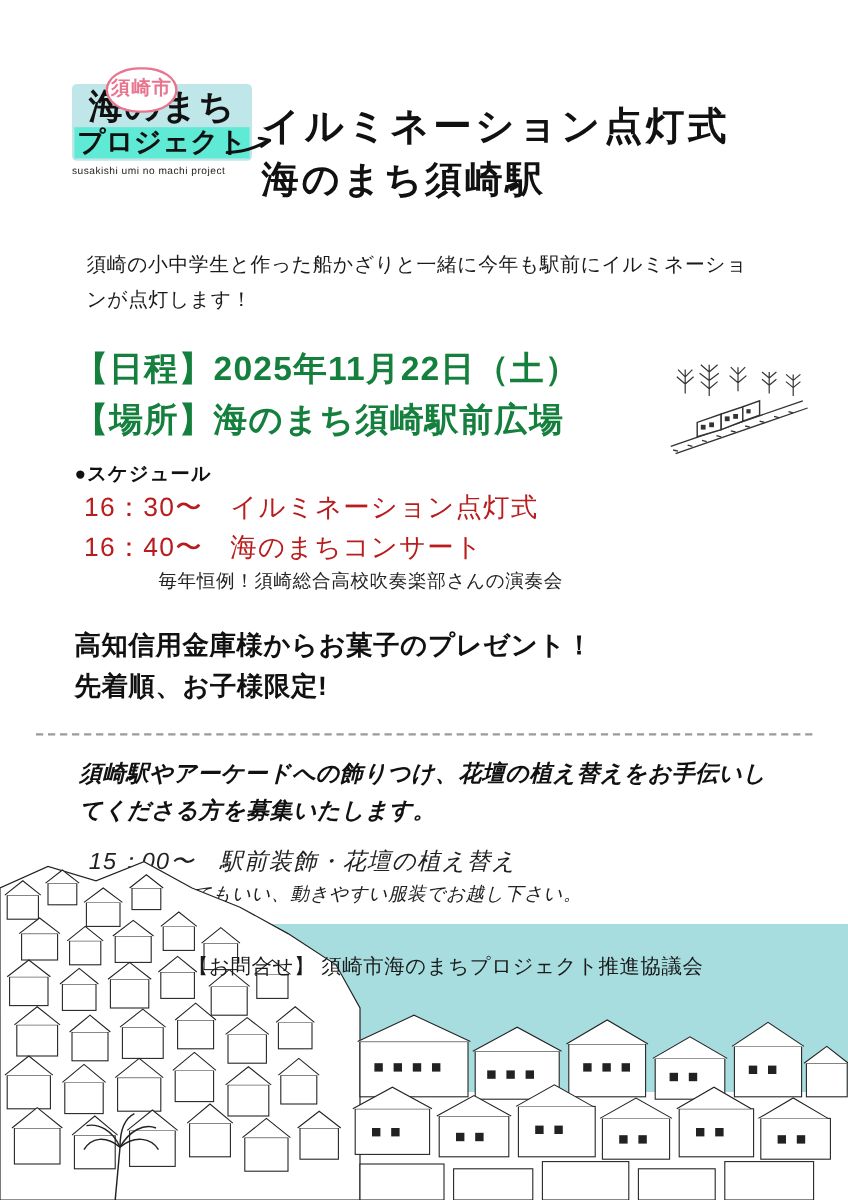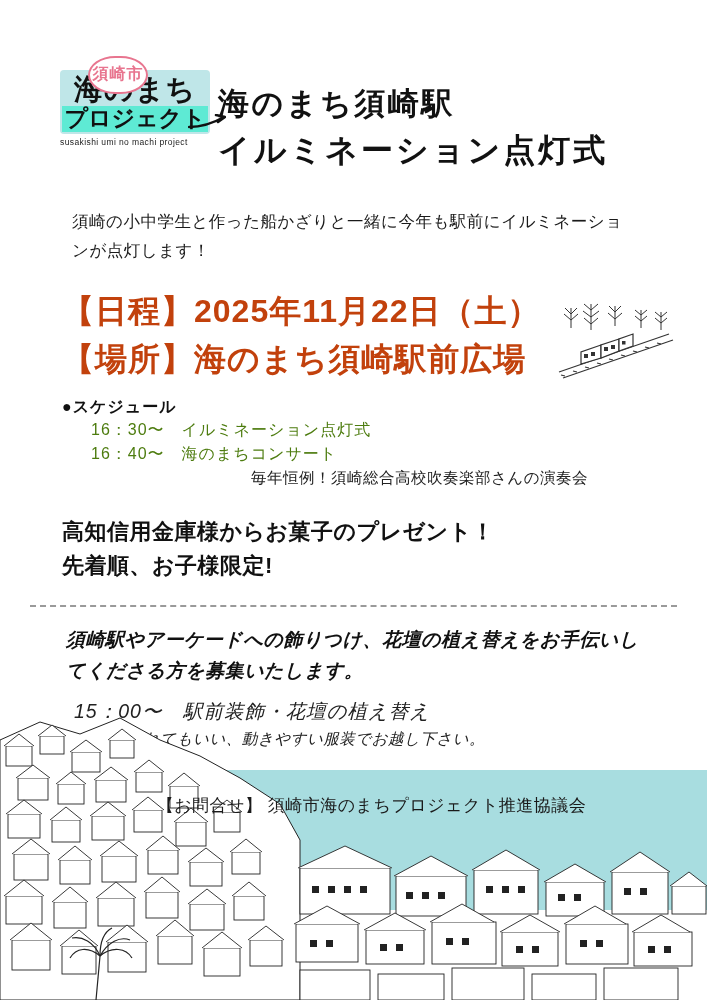--- a/index.html
+++ b/index.html
@@ -110,47 +110,46 @@
     color: #1a1a1a;
   }
 
   
   .info {
     margin: 22px 0 0 62px;
     position: relative;
     z-index: 2;
   }
   .info-big {
-    font-size: 32px;
+    font-size: 28px;
     font-weight: bold;
     letter-spacing: 1px;
     line-height: 1.5;
-    color: #c2410c;
+    color: #15803d;
   }
   .schedule-head {
     font-size: 16px;
     font-weight: bold;
     letter-spacing: 1px;
     margin-top: 14px;
     color: #111;
   }
   .schedule-row {
-    font-size: 16px;
-    letter-spacing: 1px;
-    margin-left: 29px;
+    font-size: 22px;
+    letter-spacing: 1px;
+    margin-left: 8px;
     line-height: 1.5;
-    color: #4d7c0f;
+    color: #b91c1c;
   }
   .schedule-note {
     font-size: 15.5px;
     letter-spacing: 0.5px;
     margin-left: 70px;
     margin-top: 2px;
     color: #222;
-    text-align: center;
   }
 
   .highlight {
     margin: 26px 0 0 62px;
     font-size: 22px;
     font-weight: bold;
     line-height: 1.55;
     letter-spacing: 0.5px;
     color: #111;
   }
@@ -253,22 +252,22 @@
       <div class="logo-line2">プロジェクト</div>
     </div>
     <div class="logo-rom">susakishi umi no machi project</div>
     <svg class="logo-swoosh" viewBox="0 0 38 16">
       <path d="M1 13 C10 13, 22 11, 36 3" stroke="#111" stroke-width="2.5" fill="none" stroke-linecap="round"></path>
       <path d="M28 1 L37 3 L30 8" stroke="#111" stroke-width="2.5" fill="none" stroke-linecap="round" stroke-linejoin="round"></path>
     </svg>
   </div>
 
   <div class="title-block">
+    <div class="title-line second">イルミネーション点灯式</div>
     <div class="title-line">海のまち須崎駅</div>
-    <div class="title-line second">イルミネーション点灯式</div>
   </div>
 </div>
 
 <div class="lead">須崎の小中学生と作った船かざりと一緒に今年も駅前にイルミネーションが点灯します！</div>
 
 <svg class="train-art" viewBox="0 0 120 90">
 
   <g stroke="#333" stroke-width="1" fill="none">
     <path d="M14 38 L14 18 M14 24 L8 18 M14 24 L20 18 M14 30 L7 24 M14 30 L21 24"></path>
     <path d="M34 40 L34 14 M34 20 L27 14 M34 20 L41 14 M34 27 L26 21 M34 27 L42 21 M34 34 L27 28 M34 34 L41 28"></path>

